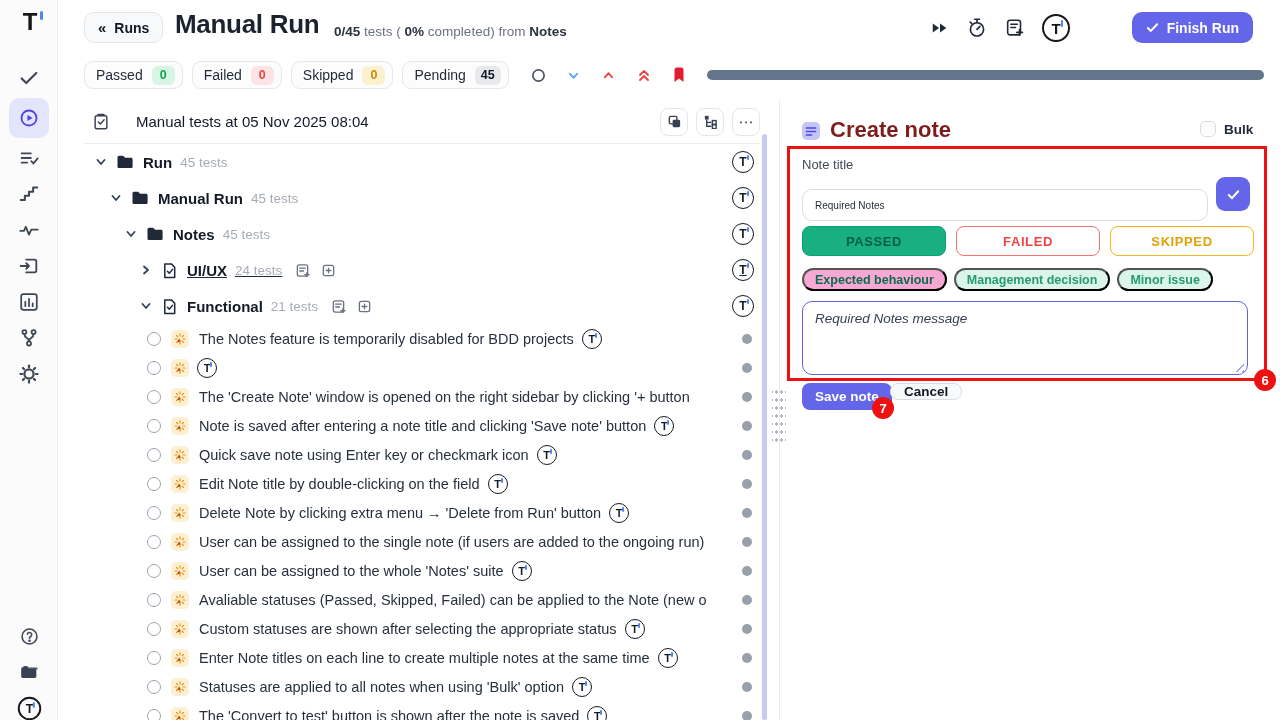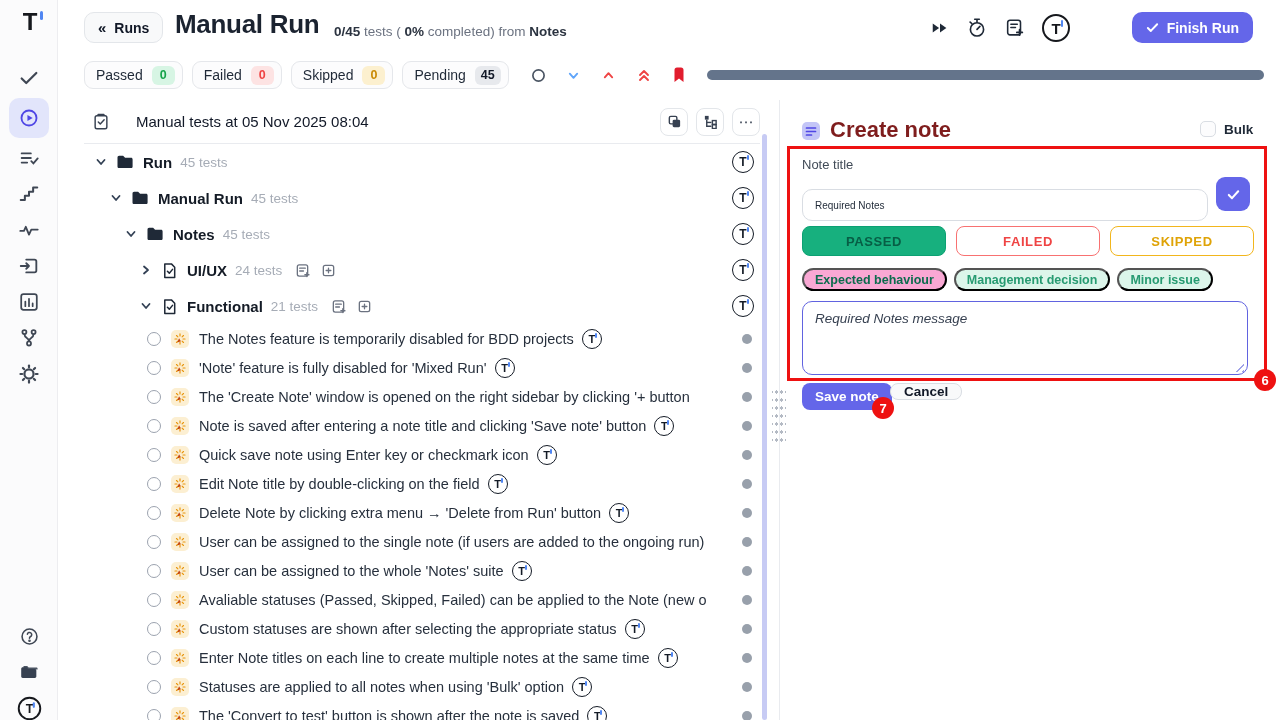--- a/index.html
+++ b/index.html
@@ -394,21 +394,21 @@
               <path d="M1.5 4.5c0-1 .7-1.7 1.6-1.7h4l2 2h6c.9 0 1.5.7 1.5 1.6v7c0 .9-.6 1.6-1.5 1.6H3.1c-.9 0-1.6-.7-1.6-1.6z" fill="#1f2937"></path>
             </svg>
           </span>
 
           <span class="s-name">Notes</span>
           <span class="s-meta">45 tests</span>
 
           <span class="row-tbadge">T<i></i></span>
         </div>
 
-        <div class="suite-row collapsed" style="padding-left: 53px;">
+        <div class="suite-row collapsed" style="padding-left: 53px; text-decoration: underline;">
           <button class="chev-btn">
             <svg width="12" height="12" viewBox="0 0 12 12">
               <path d="M2.5 4l3.5 4 3.5-4" fill="none" stroke="#334155" stroke-width="1.8" stroke-linecap="round" stroke-linejoin="round"></path>
             </svg>
           </button>
 
           <span class="s-ic">
             <svg width="17" height="17" viewBox="0 0 18 18" fill="none" stroke="#1f2937" stroke-width="1.6" stroke-linecap="round" stroke-linejoin="round">
               <path d="M4 2h7l3.5 3.5v11H4z"></path>
               <path d="M6.8 9.8l2 2 3.4-4"></path>
@@ -485,21 +485,20 @@
         </div>
 
         <div class="test-row">
           <span class="radio"></span>
           <span class="spinner">
             <svg width="14" height="14" viewBox="0 0 18 18" stroke="#e8960f" stroke-width="1.5" stroke-linecap="round">
               <path d="M15.5 9h-2.6M13.5 13.5l-1.8-1.8M9 15.5v-2.6M4.5 13.5l1.8-1.8M2.5 9h2.6M4.5 4.5l1.8 1.8M9 2.5v2.6M13.5 4.5l-1.8 1.8"></path>
               <polygon points="5.5,13.5 10.2,12 7.8,8" fill="#c2410c" stroke="none"></polygon>
             </svg>
           </span>
-          <span class="t-title">'Note' feature is fully disabled for 'Mixed Run'</span>
           <span class="row-tbadge">T<i></i></span>
           <span class="t-spacer"></span>
           <span class="t-dot"></span>
         </div>
 
         <div class="test-row">
           <span class="radio"></span>
           <span class="spinner">
             <svg width="14" height="14" viewBox="0 0 18 18" stroke="#e8960f" stroke-width="1.5" stroke-linecap="round">
               <path d="M15.5 9h-2.6M13.5 13.5l-1.8-1.8M9 15.5v-2.6M4.5 13.5l1.8-1.8M2.5 9h2.6M4.5 4.5l1.8 1.8M9 2.5v2.6M13.5 4.5l-1.8 1.8"></path>

